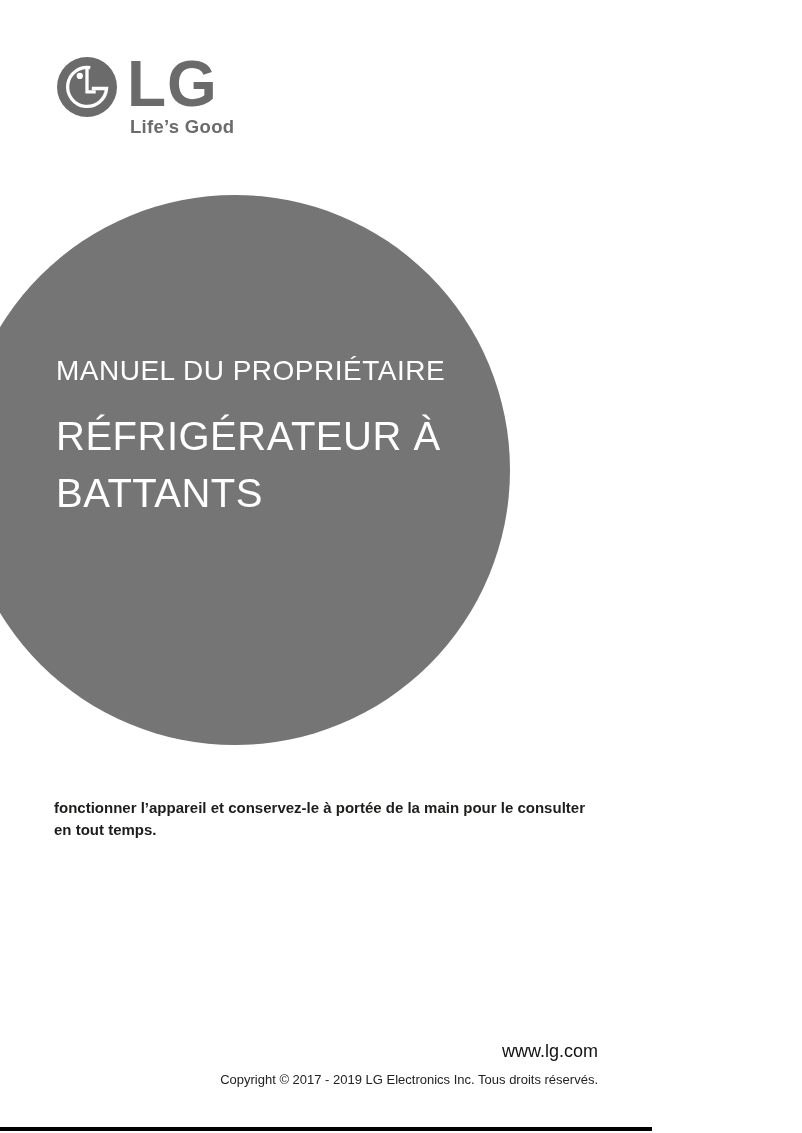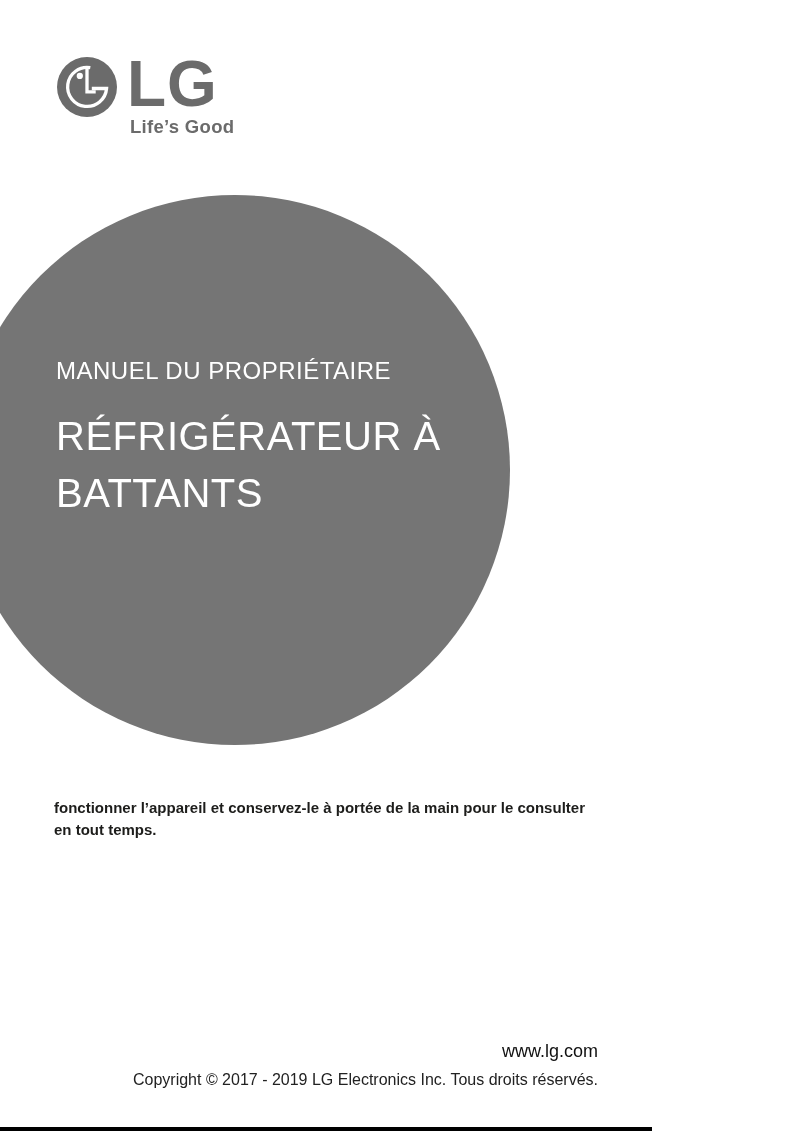--- a/index.html
+++ b/index.html
@@ -82,21 +82,21 @@
     top: 195px;
     width: 550px;
     height: 550px;
     border-radius: 50%;
     background: var(--hero-circle, #757575);
   }
   .cover-subtitle {
     position: absolute;
     left: 56px;
     top: 352px;
-    font-size: 24px;
+    font-size: 28px;
     font-weight: normal;
     line-height: 38px;
     color: var(--text-on-circle, #ffffff);
     letter-spacing: 0.5px;
     white-space: nowrap;
   }
   .cover-title {
     position: absolute;
     left: 56px;
     top: 408px;
@@ -127,21 +127,21 @@
     top: 1041px;
     font-size: 18px;
     line-height: 20px;
     color: #111111;
     text-decoration: none;
   }
   .copyright {
     position: absolute;
     right: 54px;
     top: 1071px;
-    font-size: 16px;
+    font-size: 13px;
     line-height: 18px;
     color: #222222;
   }
   .bottom-bar {
     position: absolute;
     left: 0;
     right: 0;
     bottom: 2px;
     height: 4px;
     background: var(--bottom-bar, #000000);

